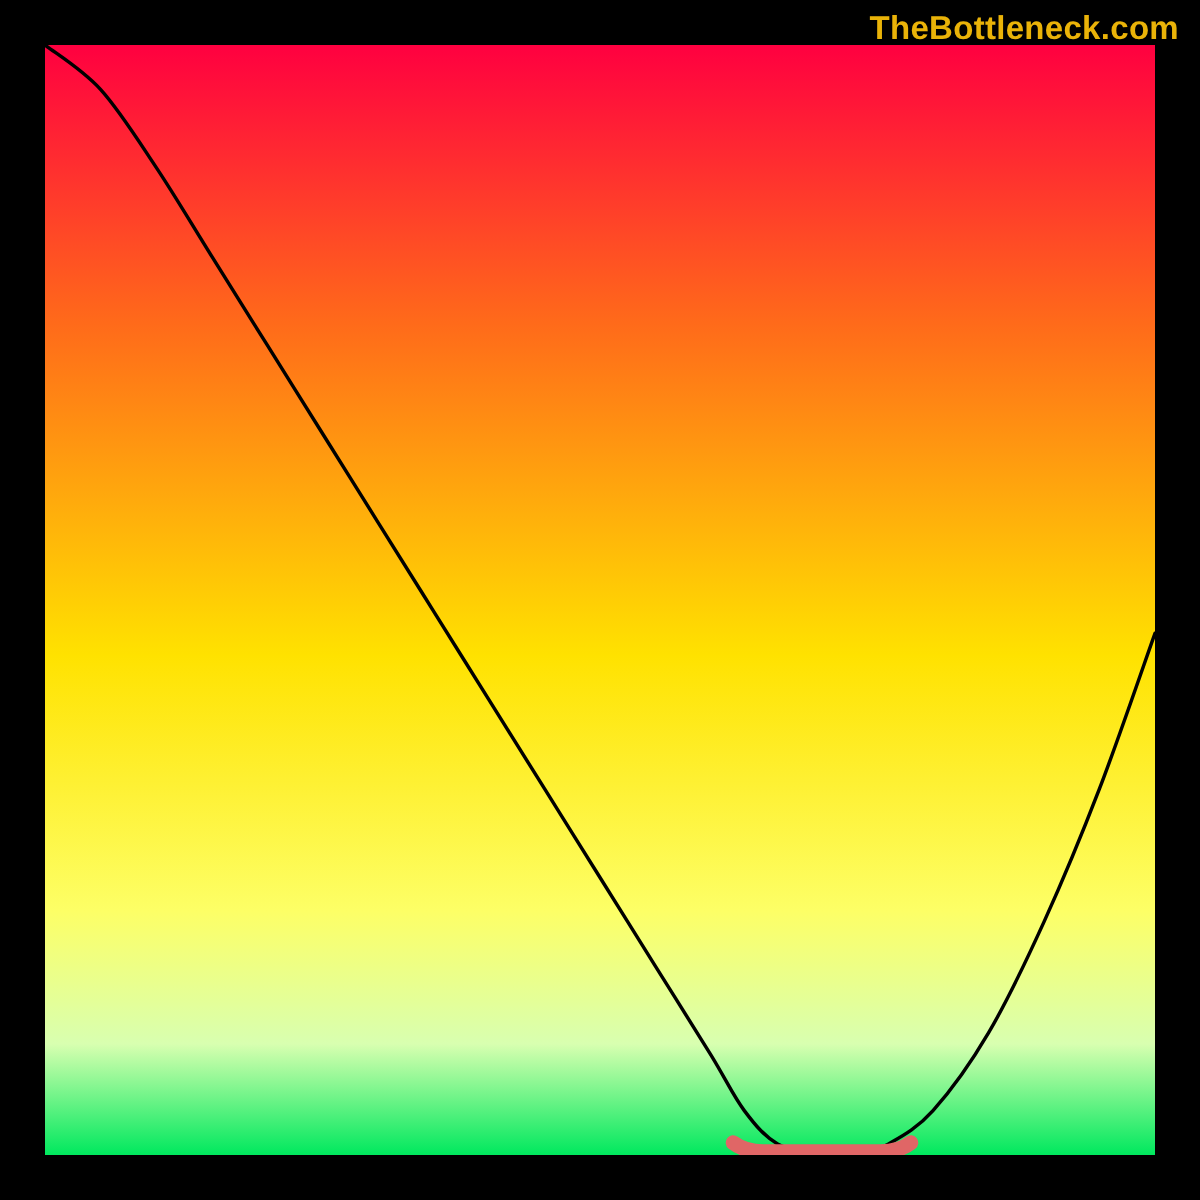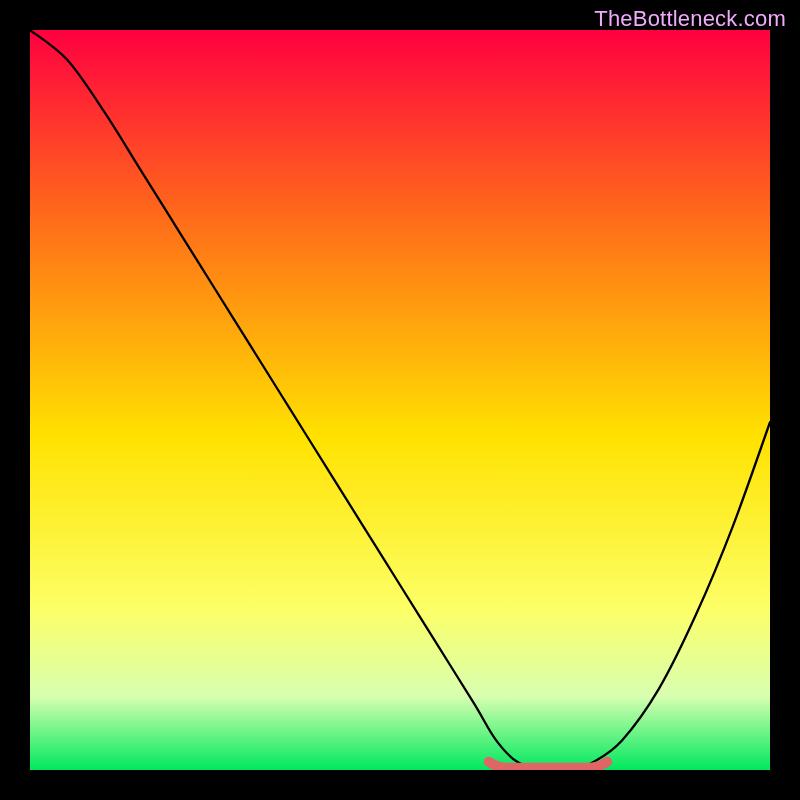--- a/index.html
+++ b/index.html
@@ -22,22 +22,22 @@
     top: 30px;
     width: 740px;
     height: 740px;
   }
   .watermark {
     position: absolute;
     top: 6px;
     right: 14px;
     font-family: Arial, Helvetica, sans-serif;
     font-size: 22px;
-    font-weight: 400;
-    color: #f0abfc;
+    font-weight: 700;
+    color: #eab308;
     letter-spacing: 0.2px;
   }
 </style>
 </head>
 <body>
 <div class="frame">
   <div class="watermark">TheBottleneck.com</div>
   <svg class="plot" viewBox="0 0 740 740" preserveAspectRatio="none">
     <defs>
       <linearGradient id="bg-grad" x1="0" y1="0" x2="0" y2="1">

